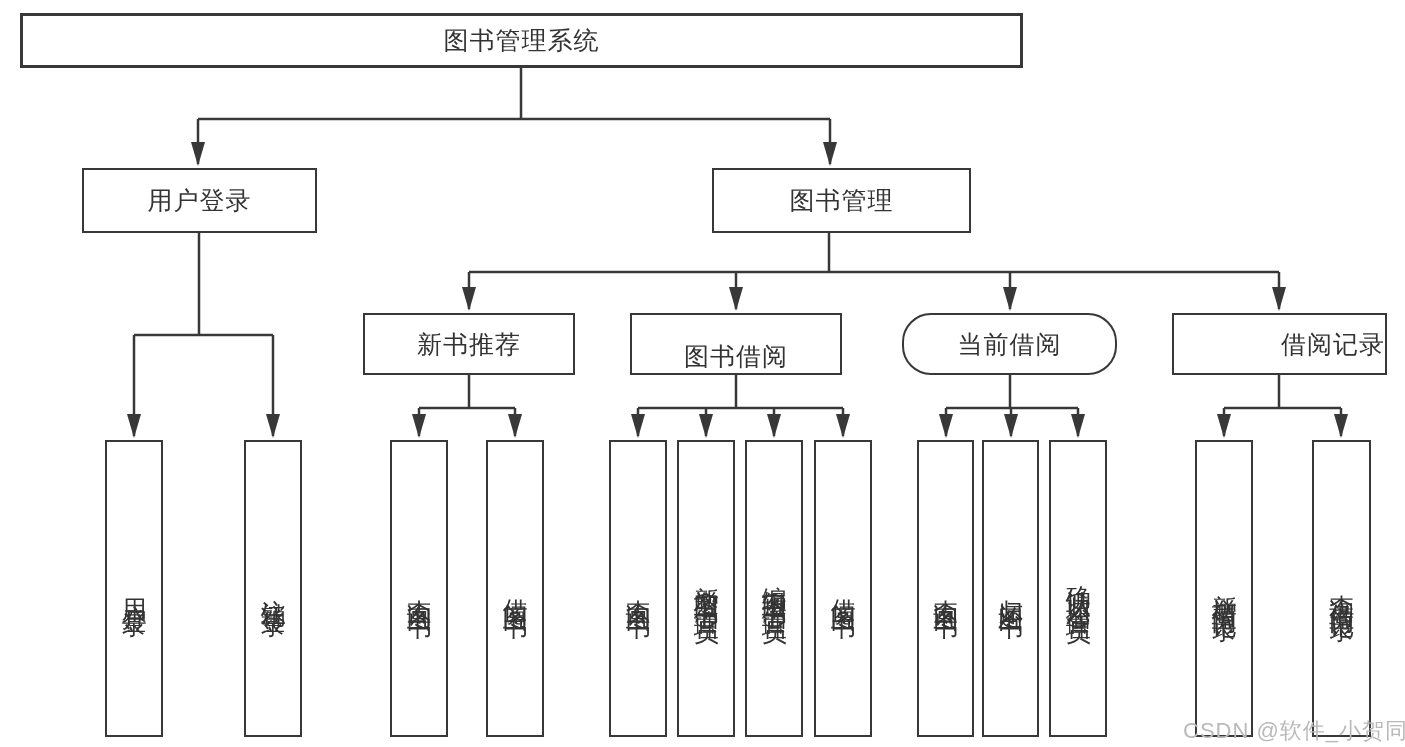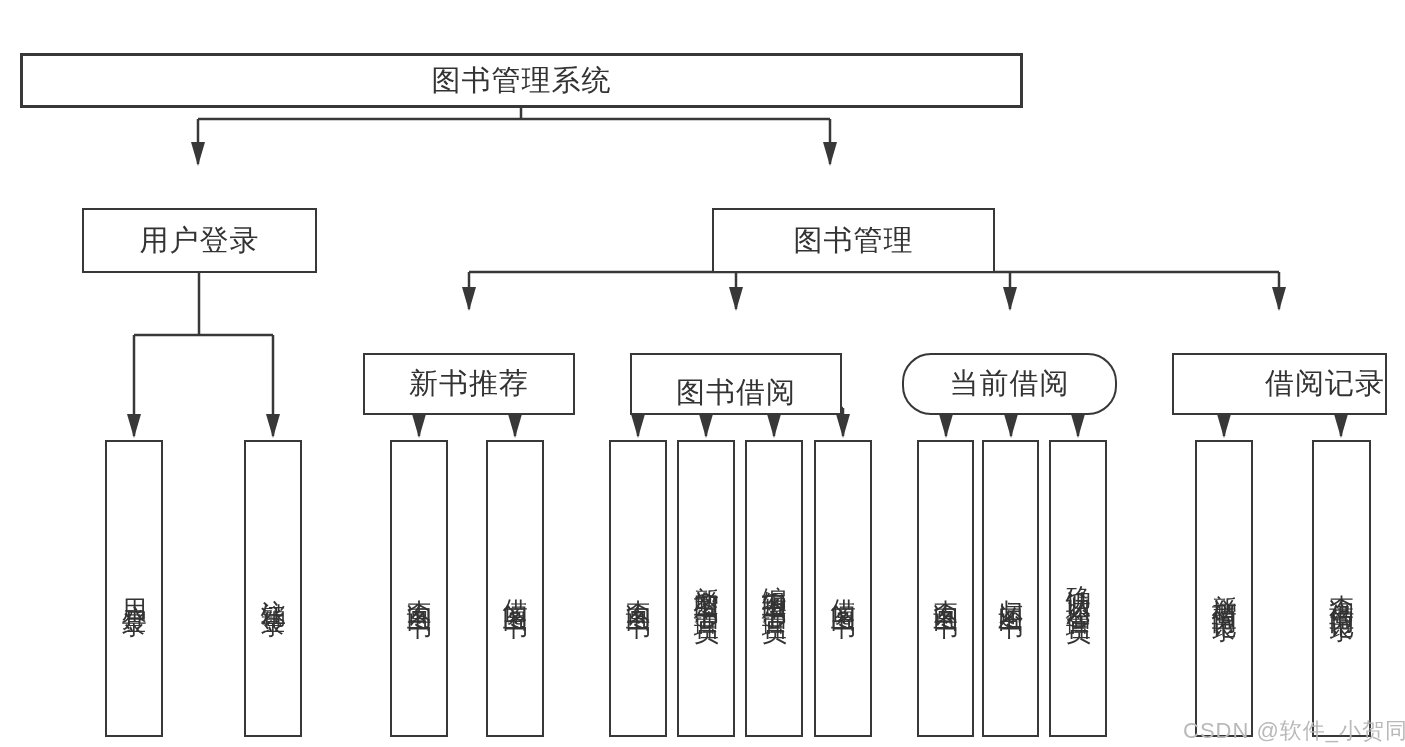--- a/index.html
+++ b/index.html
@@ -25,21 +25,21 @@
   .node {
     position: absolute;
     box-sizing: border-box;
     background: #ffffff;
     border: 2px solid #383838;
     color: #333333;
     display: flex;
     align-items: center;
     justify-content: center;
   }
-  .hbox { font-size: 29px; letter-spacing: 1px; margin-top: 40px; }
+  .hbox { font-size: 25px; letter-spacing: 1px; }
   .root-box { border-width: 3px; }
   .vbox { top: 440px; height: 297px; }
   .vbox .vtext {
     writing-mode: vertical-rl;
     text-orientation: mixed;
     font-size: 25px;
     letter-spacing: 5px;
     line-height: 1.1;
     white-space: nowrap;
   }
@@ -96,21 +96,21 @@
     </g>
   </svg>
 
   <div class="node hbox root-box" style="left:20px; top:13px; width:1003px; height:55px;">
     <span>图书管理系统</span>
   </div>
 
   <div class="node hbox" style="left:82px; top:168px; width:235px; height:65px;">
     <span>用户登录</span>
   </div>
-  <div class="node hbox" style="left:712px; top:168px; width:283px; height:65px;">
+  <div class="node hbox" style="left:712px; top:168px; width:259px; height:65px;">
     <span>图书管理</span>
   </div>
 
   <div class="node hbox" style="left:363px; top:313px; width:212px; height:62px;">
     <span>新书推荐</span>
   </div>
   <div class="node hbox" style="left:630px; top:313px; width:212px; height:62px;align-items:flex-end;">
     <span>图书借阅</span>
   </div>
   <div class="node hbox" style="left:902px; top:313px; width:215px; height:62px;border-radius:29px;">

